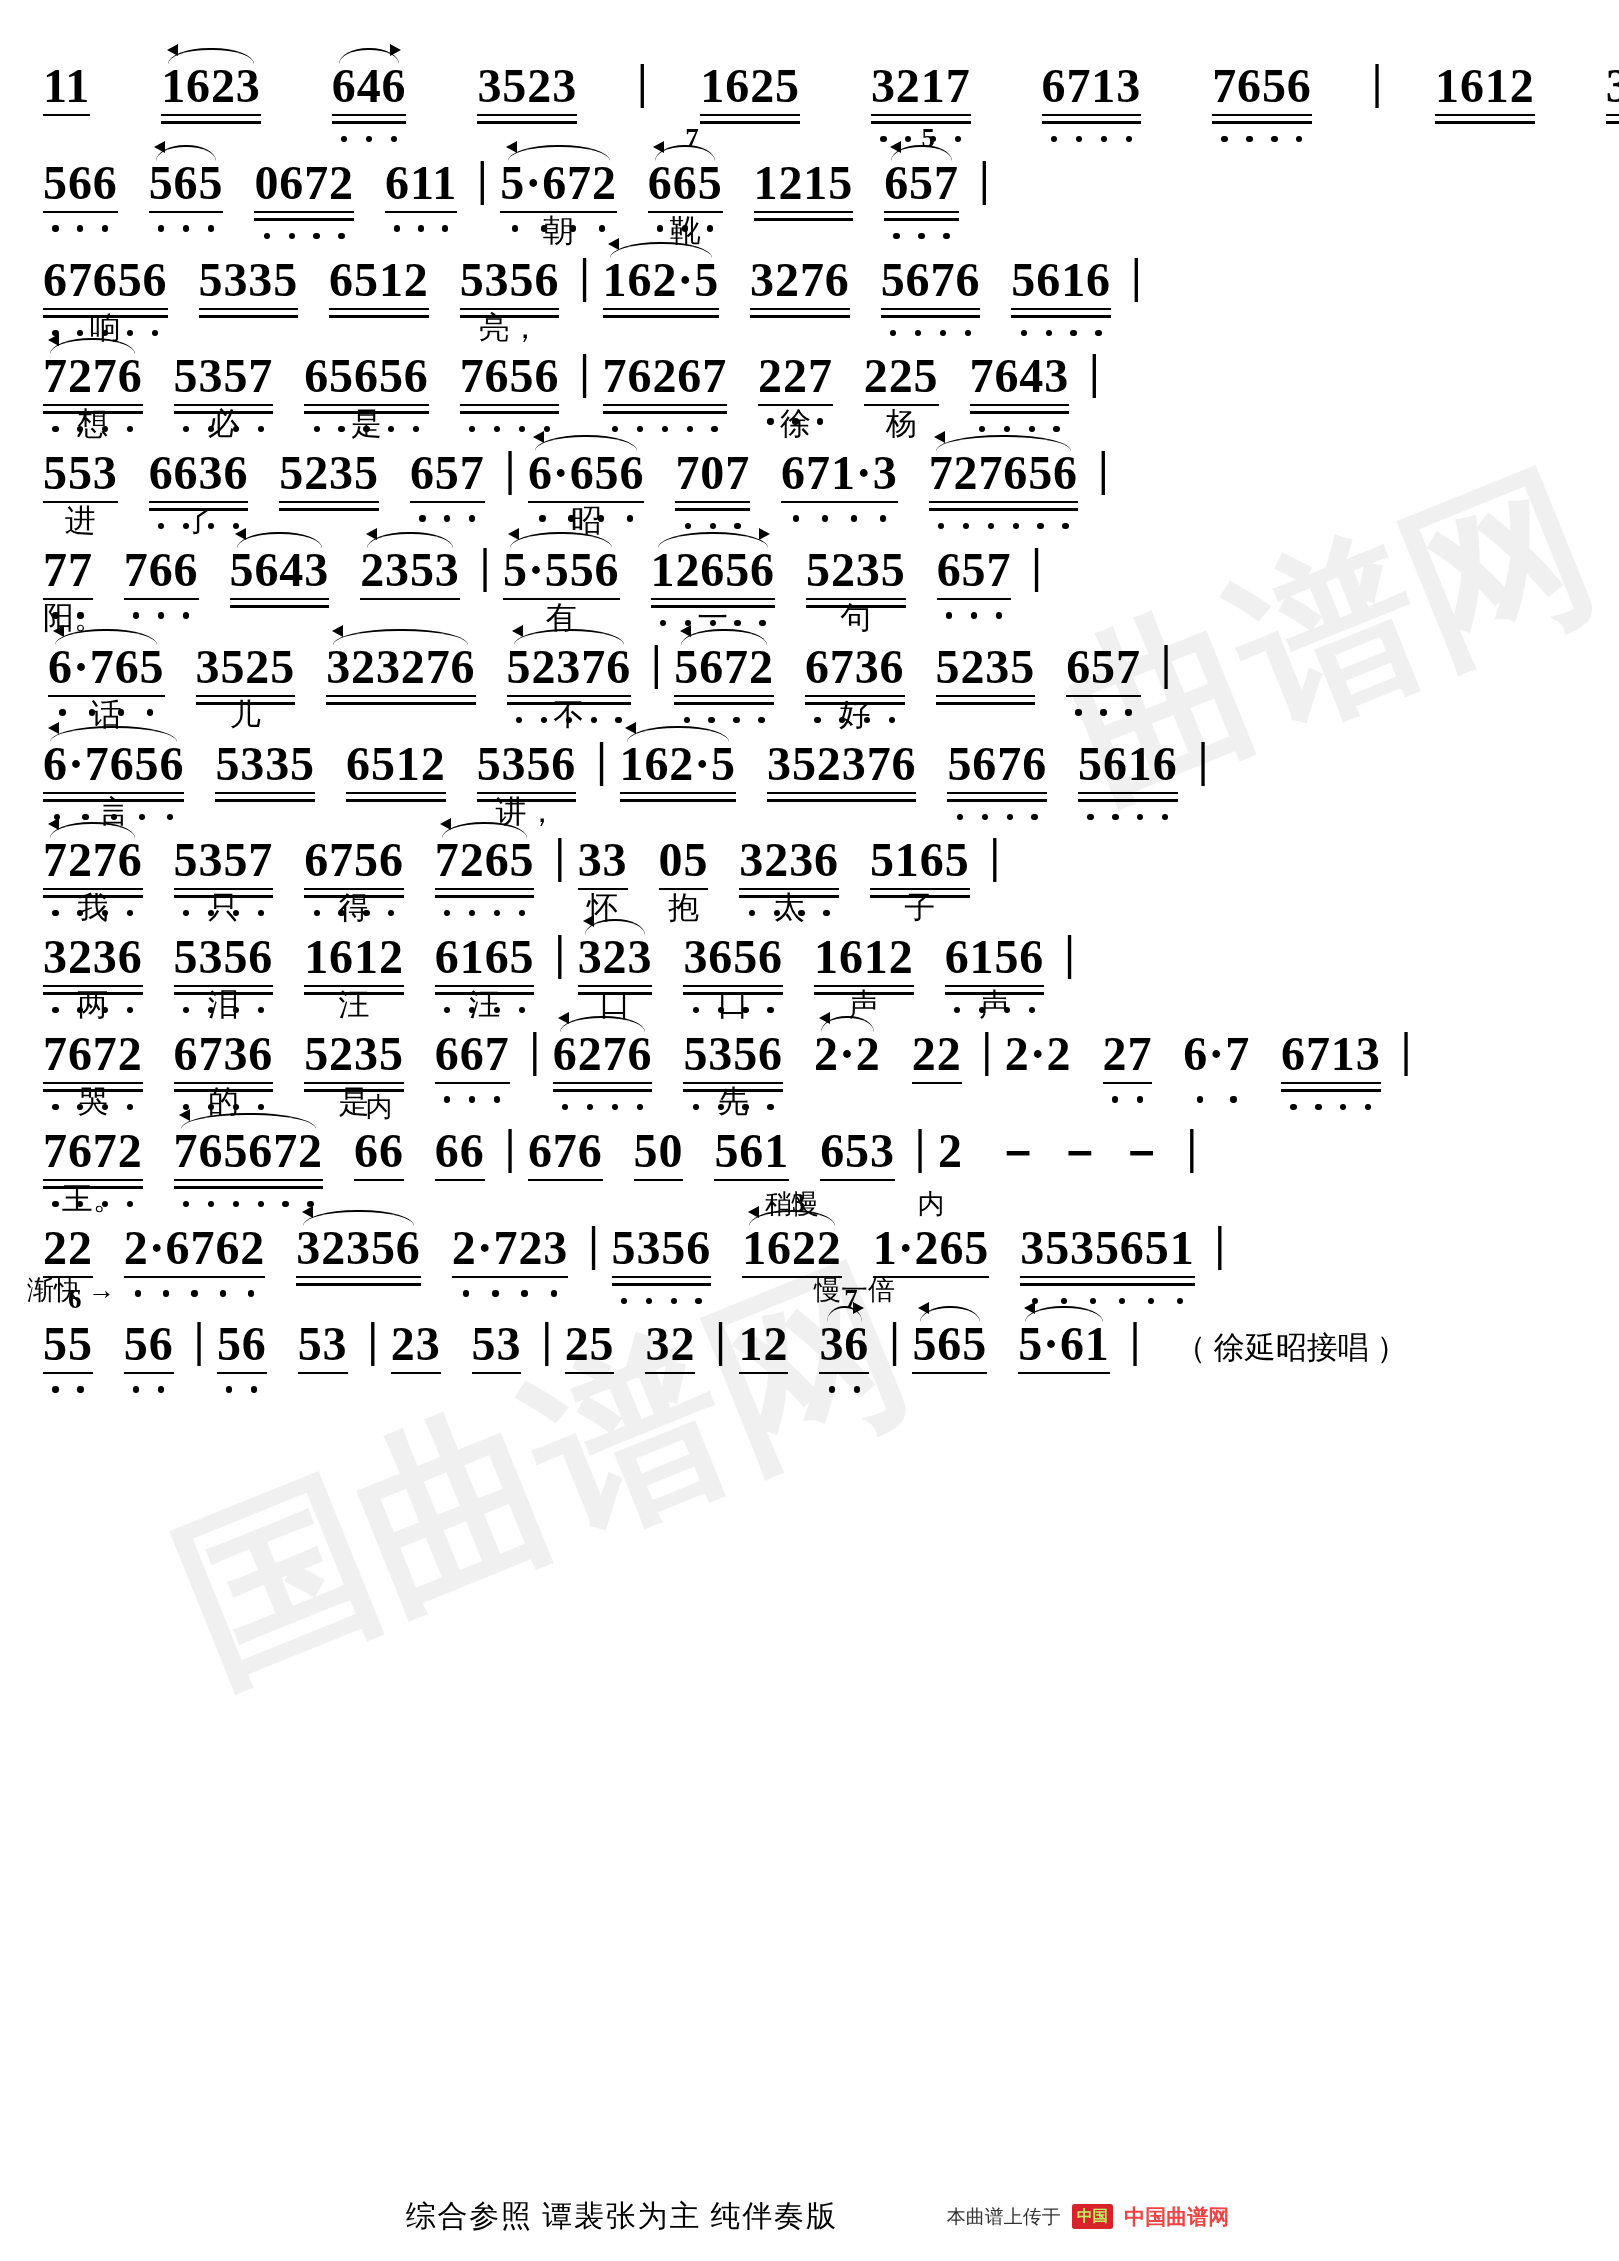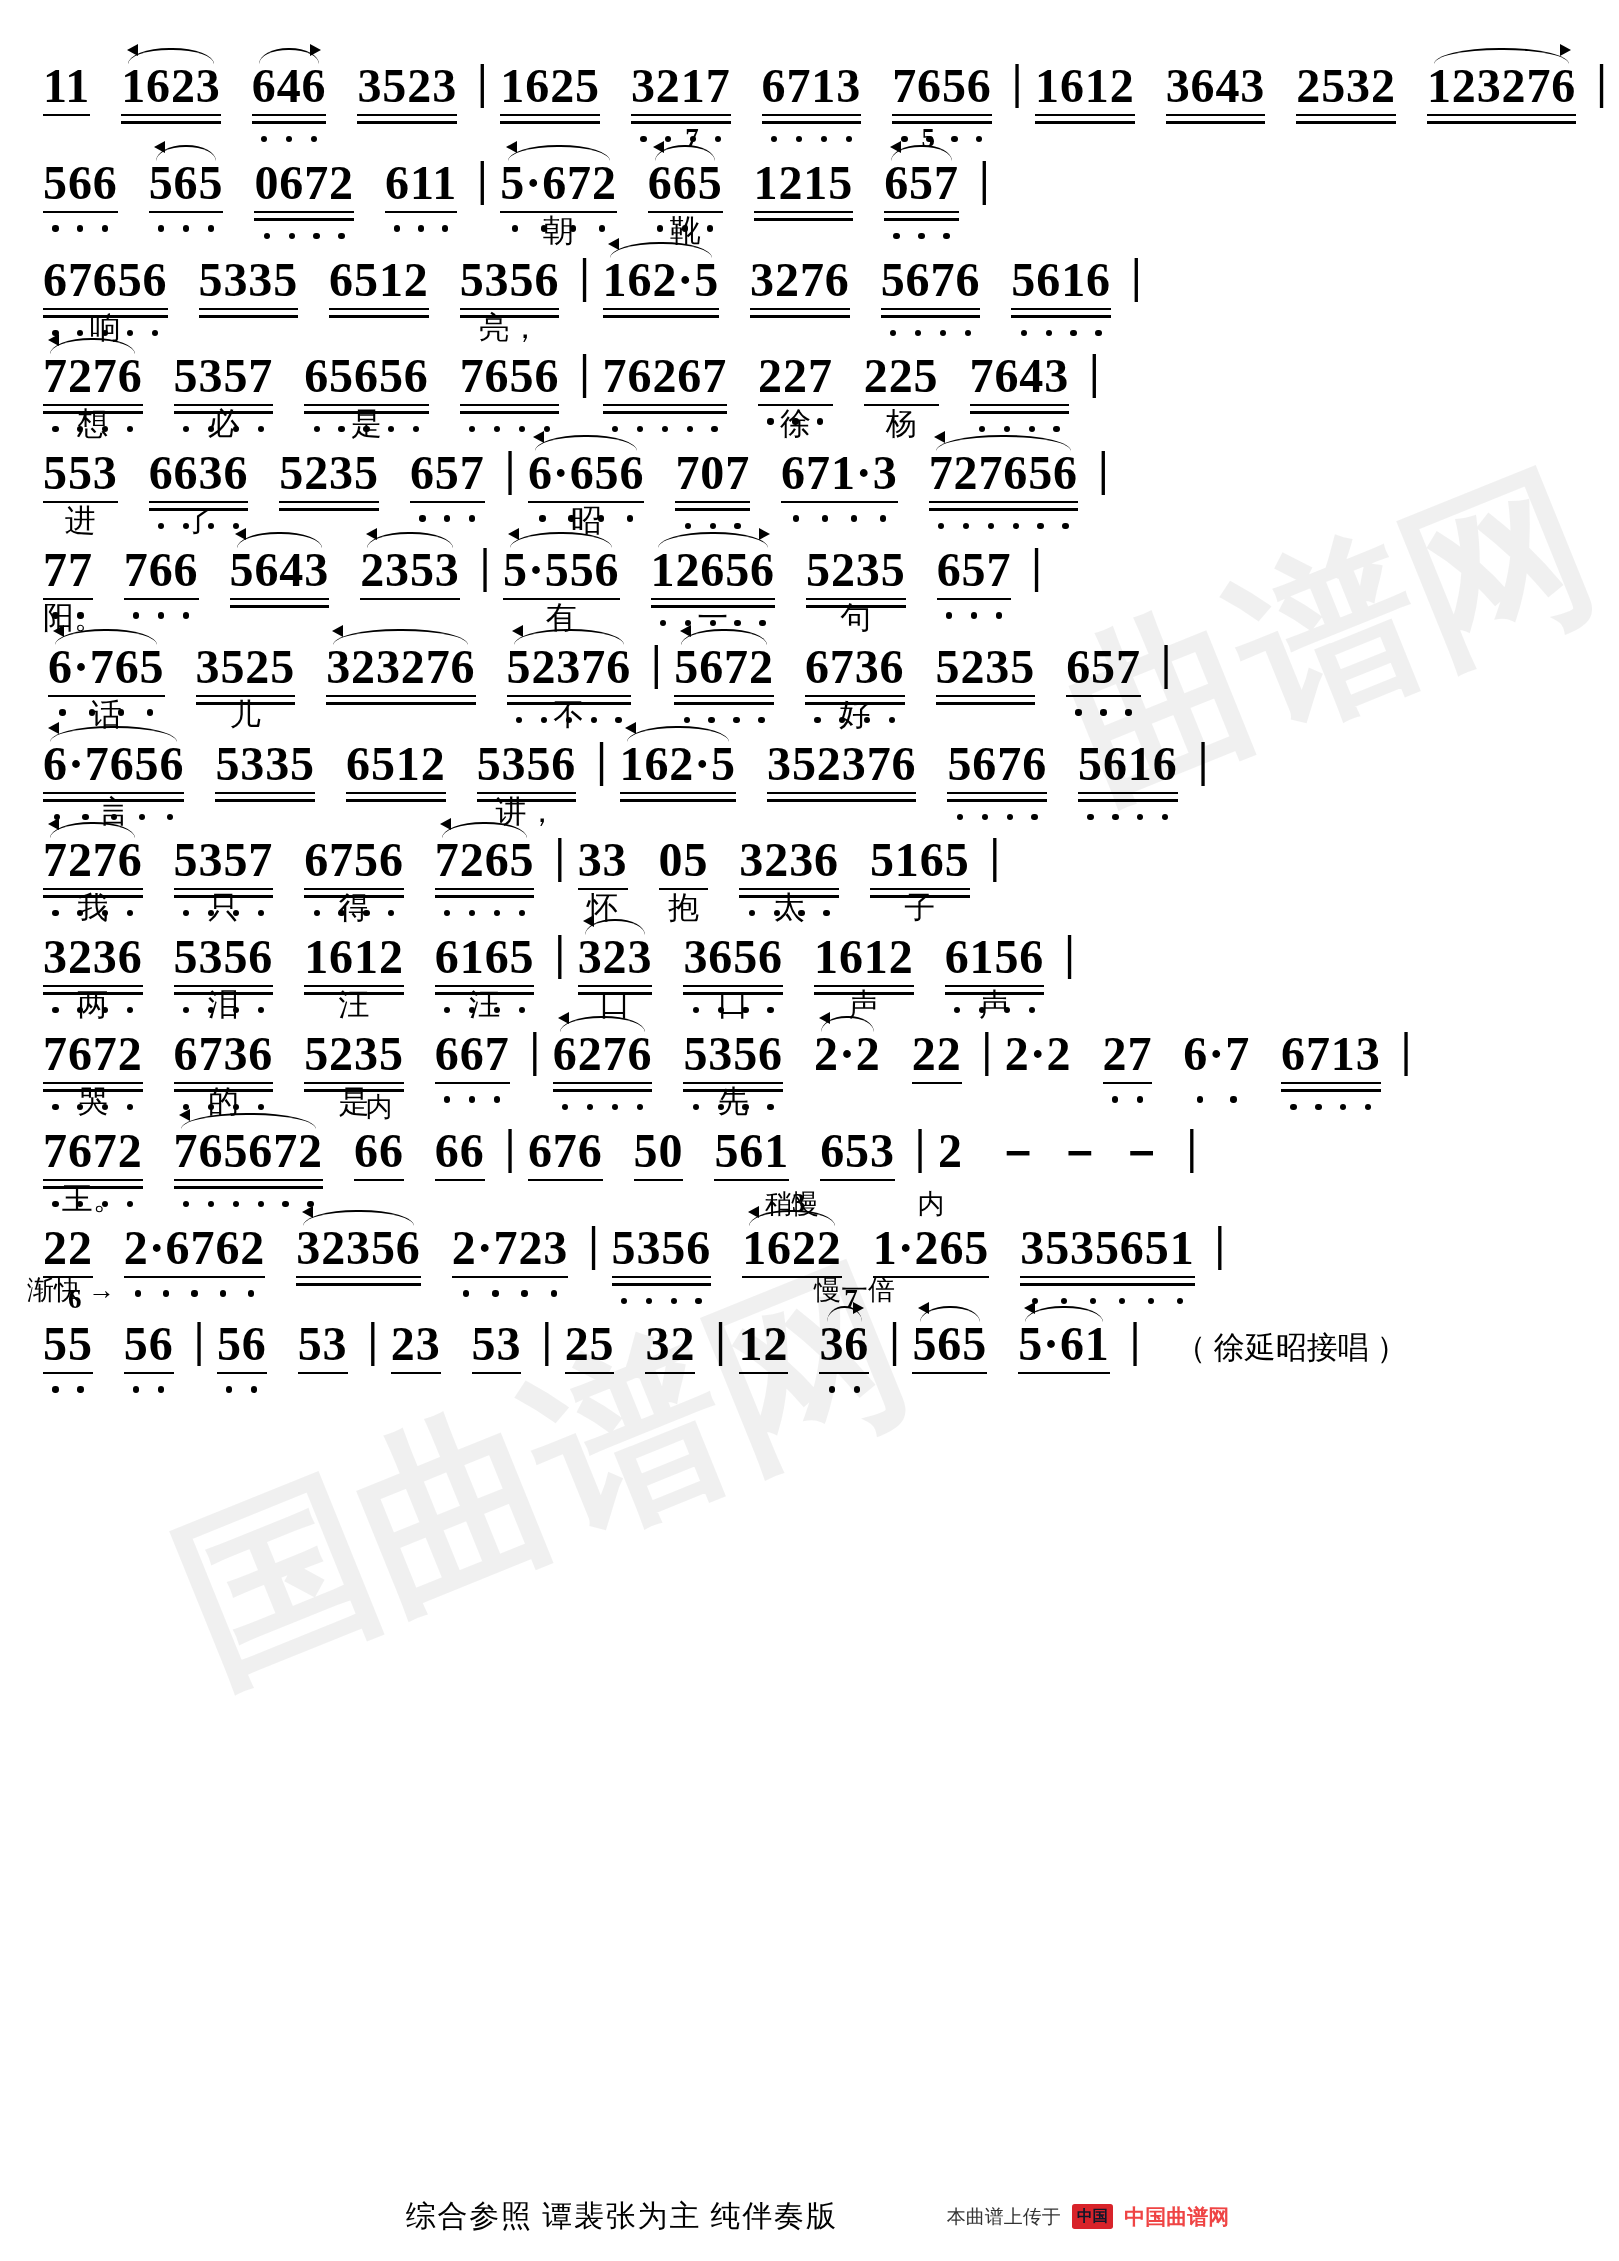--- a/index.html
+++ b/index.html
@@ -203,21 +203,21 @@
   .upload {
     display: flex;
     align-items: center;
     gap: 11px;
     font-size: 19px;
     color: #333;
   }
   .logo-badge {
     display: inline-block;
     background: #d8232a;
-    color: #0f172a;
+    color: #bef264;
     font-size: 15.4px;
     font-weight: bold;
     padding: 1.8px 5.4px;
     border-radius: 2.7px;
     letter-spacing: 0;
   }
   .site {
     font-size: 21px;
     color: #ef4444;
     font-weight: bold;
@@ -229,21 +229,21 @@
 </style>
 </head>
 <body>
 
 <div class="watermark">
   <div class="wm-text wm-1">曲谱网</div>
   <div class="wm-text wm-2">国曲谱网</div>
 </div>
 
 <div class="score" id="score">
-    <div class="row" style="position: absolute; left: 0px; top: 56px; width: 1619px;">
+    <div class="row" style="position: absolute; left: 0px; top: 56px; width: 1619px; gap: 40px;">
       <span class="grp"><span class="notes beam1">11</span></span>
       <span class="grp"><span class="notes beam2">1623</span><span class="arc left"></span></span>
       <span class="grp"><span class="notes beam2">646<span class="dots">
             <span class="dot"></span>
             <span class="dot"></span>
             <span class="dot"></span>
           </span></span><span class="arc right"></span></span>
       <span class="grp"><span class="notes beam2">3523</span></span>
       <span class="bar">|</span>
       <span class="grp"><span class="notes beam2">1625</span></span>

